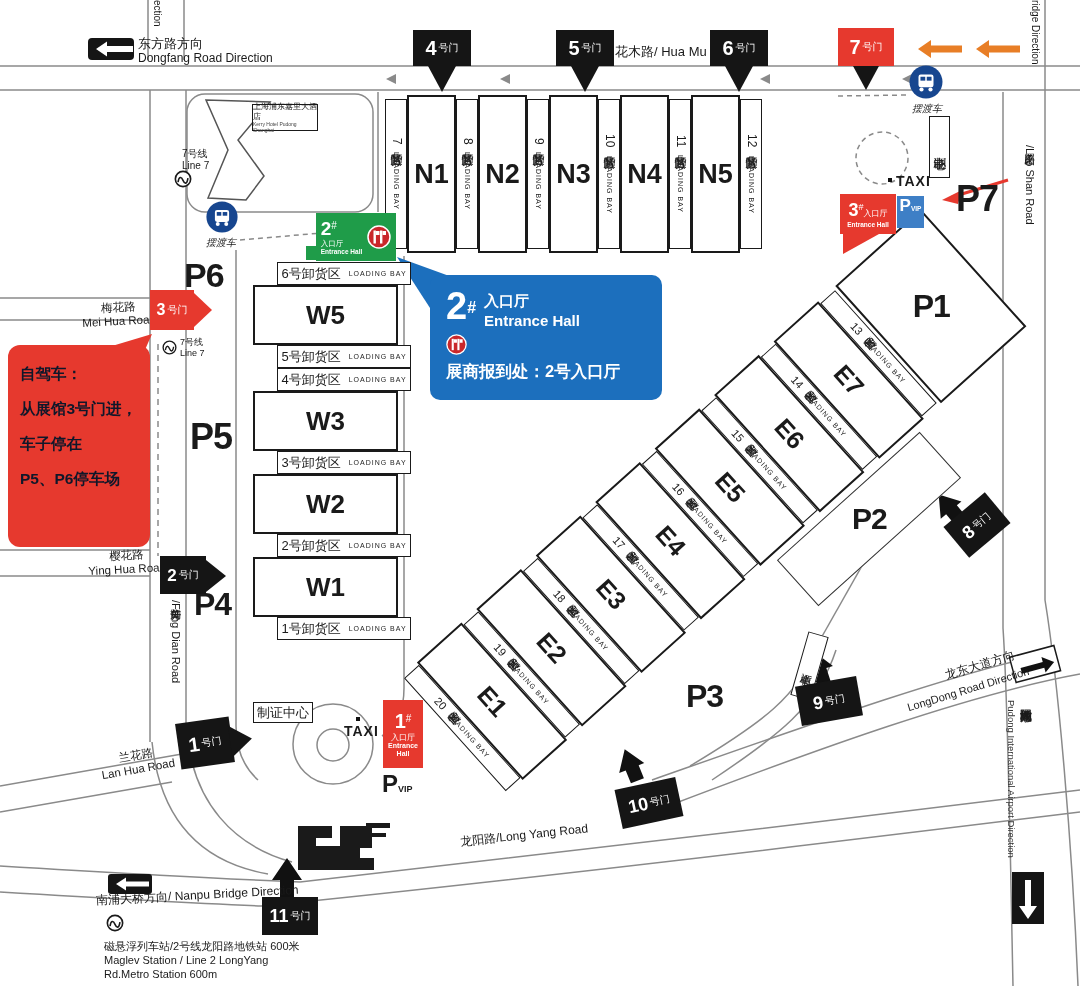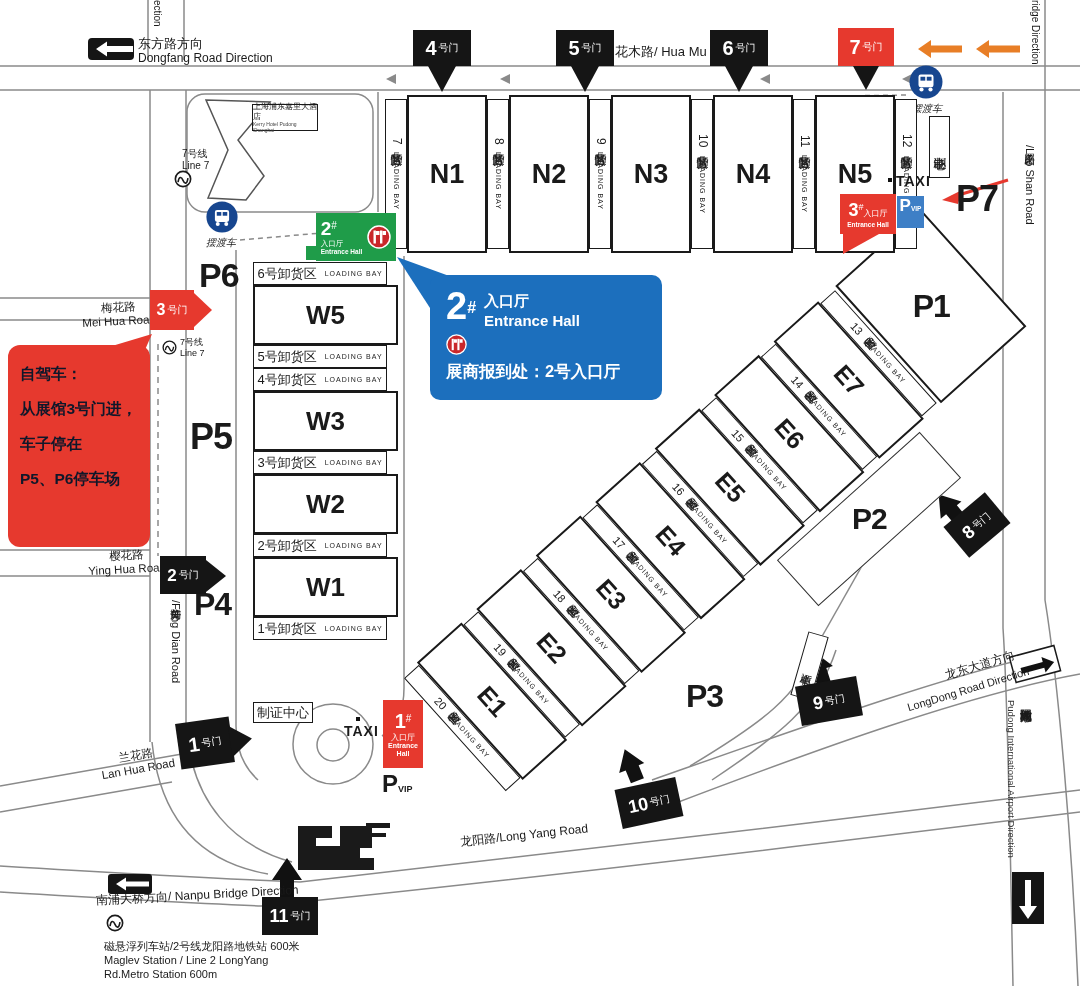--- a/index.html
+++ b/index.html
@@ -4,26 +4,26 @@
 <style>
   html,body{margin:0;padding:0;}
   body{width:1080px;height:986px;position:relative;background:#fff;overflow:hidden;
        font-family:"Liberation Sans","DejaVu Sans",sans-serif;color:#1a1a1a;}
   svg.layer{position:absolute;left:0;top:0;z-index:1;}
   .el{position:absolute;z-index:3;}
   
   .hall{background:#fff;border:2px solid #1a1a1a;display:flex;align-items:center;justify-content:center;font-weight:bold;box-sizing:border-box;}
   .bay{background:#fff;border:1.5px solid #1a1a1a;box-sizing:border-box;display:flex;align-items:center;justify-content:center;}
   .bayV{writing-mode:vertical-rl;gap:8px;}
-  .bayH{gap:8px;}
+  .bayH{gap:8px;margin-left:24px;}
   .bay .cn{font-size:12px;white-space:nowrap;}
   .bay .en{font-size:7px;letter-spacing:1px;color:#222;white-space:nowrap;}
   .nrow{display:flex;height:158px;}
   .nbay{width:22px;height:150px;margin-top:4px;}
-  .nhall{width:80px;font-size:27px;}
+  .nhall{width:49px;font-size:27px;}
   .wcol{display:flex;flex-direction:column;width:145px;}
   .wbay{height:23px;width:134px;}
   .whall{height:60px;width:145px;font-size:26px;}
   .eband{display:flex;height:158px;transform-origin:0 0;z-index:2;}
   .ebay{width:20px;height:152px;margin-top:3px;}
   .ehall{width:60px;}
   .ehall .vlabel{writing-mode:vertical-rl;font-weight:bold;font-size:25px;}
   .ebay .cn{font-size:11px;}
   
   .gate{background:#151515;color:#fff;display:flex;align-items:center;justify-content:center;gap:2px;z-index:4;box-sizing:border-box;}
@@ -255,21 +255,21 @@
 <div class="ent el" style="left:840px;top:194px;width:56px;height:40px;">
   <div><span class="big" style="font-size:18px;">3</span><sup style="font-size:9px;">#</sup><span style="font-size:8px;">入口厅</span></div>
   <div style="font-size:6.5px;font-weight:bold;">Entrance Hall</div>
 </div>
 <div class="tri el" style="left:843px;top:234px;border-top:20px solid #E6392E;border-right:36px solid transparent;"></div>
 <div class="pvip-blue el" style="left:897px;top:196px;width:27px;height:32px;">
   <span style="font-size:17px;font-weight:bold;">P</span>
     <span style="font-size:6.5px;font-weight:bold;">VIP</span>
 </div>
 
-<div class="el plabel" style="left:184px;top:256px;font-size:34px;margin-left:15px;">P6</div>
+<div class="el plabel" style="left:184px;top:256px;font-size:34px;">P6</div>
 <div class="el small-road" style="left:82px;top:300px;transform:rotate(-3deg);text-align:center;font-size:11.5px;">
   <div>梅花路</div>
     <div>Mei Hua Road</div>
 </div>
 <div class="gate red el" style="left:150px;top:290px;width:44px;height:40px;">
     <span class="num" style="font-size:16px;">3</span>
     <span class="suf">号门</span>
   </div>
 <div class="tri el" style="left:194px;top:293px;border-top:17px solid transparent;border-bottom:17px solid transparent;border-left:18px solid #E6392E;"></div>
 <svg class="el" style="left:162px;top:340px;" width="15" height="15" viewBox="0 0 20 20">

